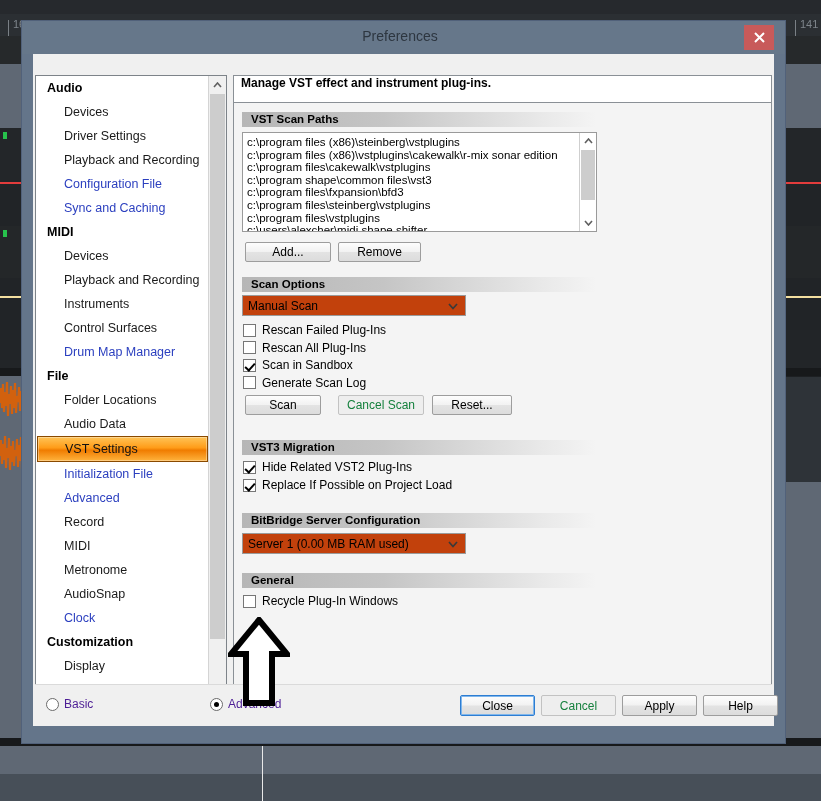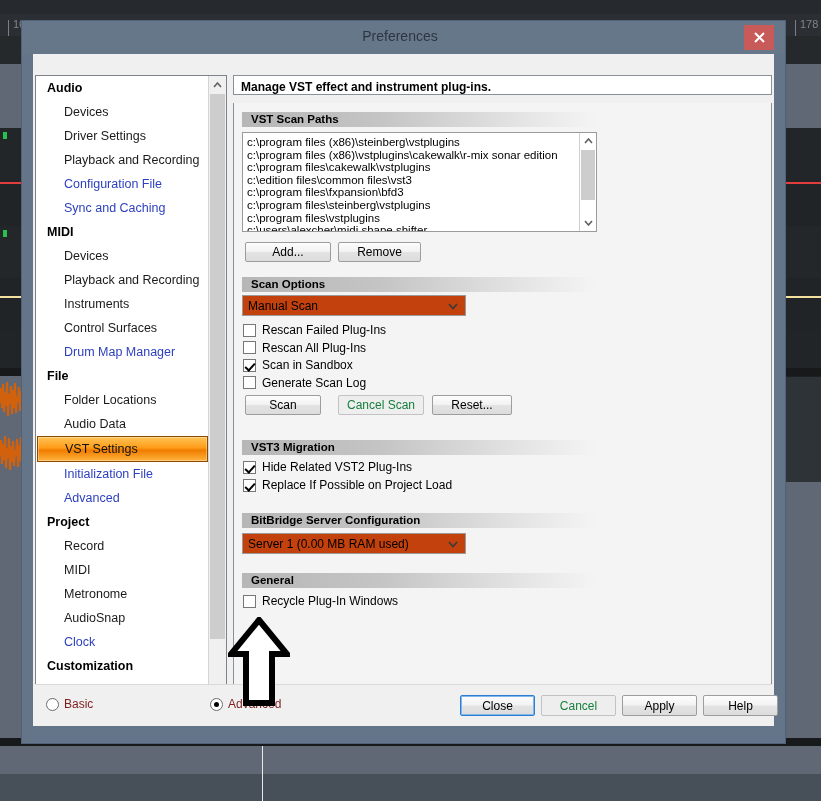--- a/index.html
+++ b/index.html
@@ -81,23 +81,23 @@
     display:flex; align-items:center; justify-content:center; cursor:pointer;
   }
   .sb-arrow.up { top:0; }
   .sb-arrow.dn { bottom:0; }
   .sb-thumb {
     position:absolute; left:1px; width:15px; background:#cdcdcd; cursor:pointer;
   }
 
   
   .hint-bar {
-    position:absolute; left:200px; top:21px; width:539px; height:20px;
+    position:absolute; left:200px; top:21px; width:539px; height:28px;
     background:#fff; border:1px solid #8a9096; box-sizing:border-box;
-    display:flex; align-items:flex-end; padding-left:7px;
+    display:flex; align-items:flex-start; padding-left:7px;
     font-size:12px; font-weight:bold; color:#000;
   }
   .content {
     position:absolute; left:200px; top:49px; width:539px; height:603px;
     background:#f4f4f4; border:1px solid #8a9096; border-top:none; box-sizing:border-box;
     overflow:hidden;
   }
 
   .grp-head {
     position:absolute; height:15px;
@@ -153,21 +153,21 @@
   
   .footer {
     position:absolute; left:2px; bottom:2px; width:737px; height:40px;
     background:#f0f0f0; border-top:1px solid #dadada; box-sizing:border-box;
   }
   .radio-row { position:absolute; top:12px; display:flex; align-items:center; cursor:pointer; }
   .radio { width:13px; height:13px; border-radius:50%; background:#fff; border:1px solid #6b6b6b;
     box-sizing:border-box; position:relative; flex:none; }
   .radio.on::after { content:""; position:absolute; left:3px; top:3px; width:5px; height:5px;
     border-radius:50%; background:#000; }
-  .radio-lbl { font-size:12px; color:#7f1d1d; margin-left:5px; font-family:"Liberation Sans", sans-serif; }
+  .radio-lbl { font-size:12px; color:#4c1d95; margin-left:5px; font-family:"Liberation Sans", sans-serif; }
 
   
   .annot-arrow { position:absolute; left:228px; top:617px; width:62px; height:90px; }
 </style>
 </head>
 <body>
 
 <div id="root">
 
   <div id="daw">
@@ -183,21 +183,21 @@
       <div class="ruler-num" style="left:168px;">31</div>
       <div class="ruler-tick" style="left:213px;"></div>
       <div class="ruler-num" style="left:218px;">36</div>
       <div class="ruler-tick" style="left:263px;"></div>
       <div class="ruler-num" style="left:268px;">41</div>
       <div class="ruler-tick" style="left:313px;"></div>
       <div class="ruler-num" style="left:318px;">46</div>
       <div class="ruler-tick" style="left:363px;"></div>
       <div class="ruler-num" style="left:368px;">51</div>
       <div class="ruler-tick" style="left:795px;"></div>
-      <div class="ruler-num" style="left:800px;">178</div>
+      <div class="ruler-num" style="left:800px;">141</div>
     </div>
 
     <div class="daw-track" style="top:36px; height:28px; background:#26292b;"></div>
     <div class="daw-track" style="top:64px; height:36px; background:#5f6874;"></div>
     <div class="daw-track" style="top:100px; height:28px; background:#5f6874;"></div>
     <div class="daw-track" style="top:128px; height:52px; background:#232629;"></div>
     <div class="daw-midi-dot" style="left:3px; top:132px;"></div>
     <div class="daw-track" style="top:180px; height:46px; background:#212427;"></div>
     <div class="auto-line" style="left:0; top:182px; width:30px; background:#e23c3c;"></div>
     <div class="auto-line" style="left:783px; top:182px; width:38px; background:#e23c3c;"></div>
@@ -258,21 +258,20 @@
             <div class="nav-item">Playback and Recording</div>
             <div class="nav-item">Instruments</div>
             <div class="nav-item">Control Surfaces</div>
             <div class="nav-item adv">Drum Map Manager</div>
             <div class="nav-group">File</div>
             <div class="nav-item">Folder Locations</div>
             <div class="nav-item">Audio Data</div>
             <div class="nav-item sel">VST Settings</div>
             <div class="nav-item adv">Initialization File</div>
             <div class="nav-item adv">Advanced</div>
-            <div class="nav-group">Project</div>
             <div class="nav-item">Record</div>
             <div class="nav-item">MIDI</div>
             <div class="nav-item">Metronome</div>
             <div class="nav-item">AudioSnap</div>
             <div class="nav-item adv">Clock</div>
             <div class="nav-group">Customization</div>
             <div class="nav-item">Display</div>
           </div>
         <div class="sb-track">
           <div class="sb-arrow up">
@@ -295,21 +294,21 @@
 
       <div class="content">
 
         <div class="grp-head" style="left:8px; top:9px; width:345px;">VST Scan Paths</div>
 
         <div class="list-box" style="left:8px; top:29px; width:355px; height:100px;">
           <div id="paths-rows" style="position:absolute; left:0; top:3px; right:17px;">
               <div class="list-row">c:\program files (x86)\steinberg\vstplugins</div>
               <div class="list-row">c:\program files (x86)\vstplugins\cakewalk\r-mix sonar edition</div>
               <div class="list-row">c:\program files\cakewalk\vstplugins</div>
-              <div class="list-row">c:\edition files\common files\vst3</div>
+              <div class="list-row">c:\program shape\common files\vst3</div>
               <div class="list-row">c:\program files\fxpansion\bfd3</div>
               <div class="list-row">c:\program files\steinberg\vstplugins</div>
               <div class="list-row">c:\program files\vstplugins</div>
               <div class="list-row">c:\users\alexcher\midi shape shifter</div>
             </div>
           <div class="lb-sb">
             <div class="lb-arrow" style="top:0;">
               <svg width="9" height="6" viewBox="0 0 9 6">
                   <path d="M1,5 L4.5,1 L8,5" stroke="#606060" stroke-width="1.6" fill="none"></path>
                 </svg>

